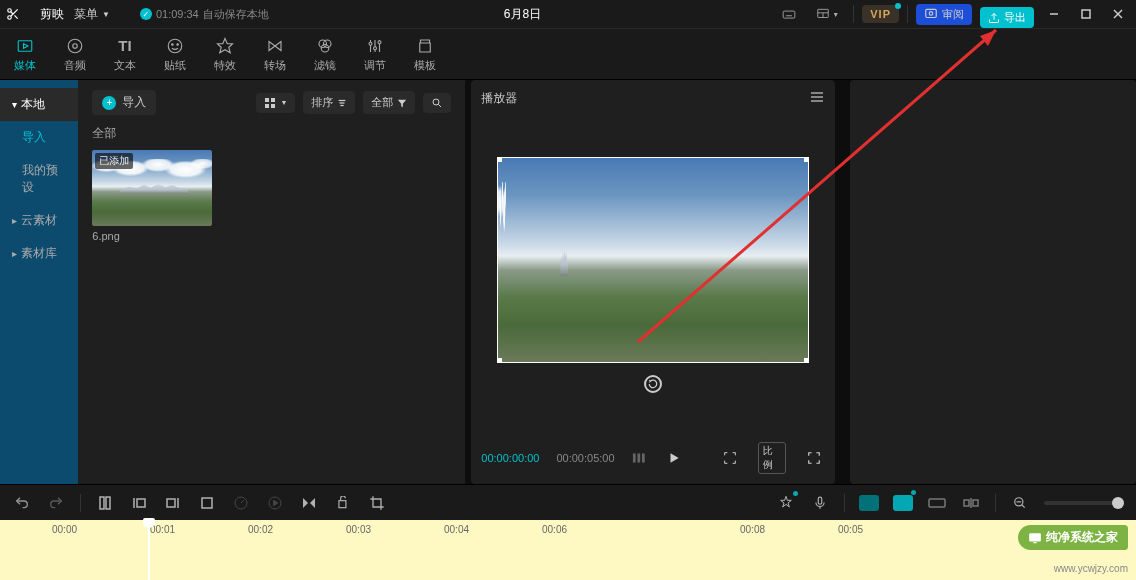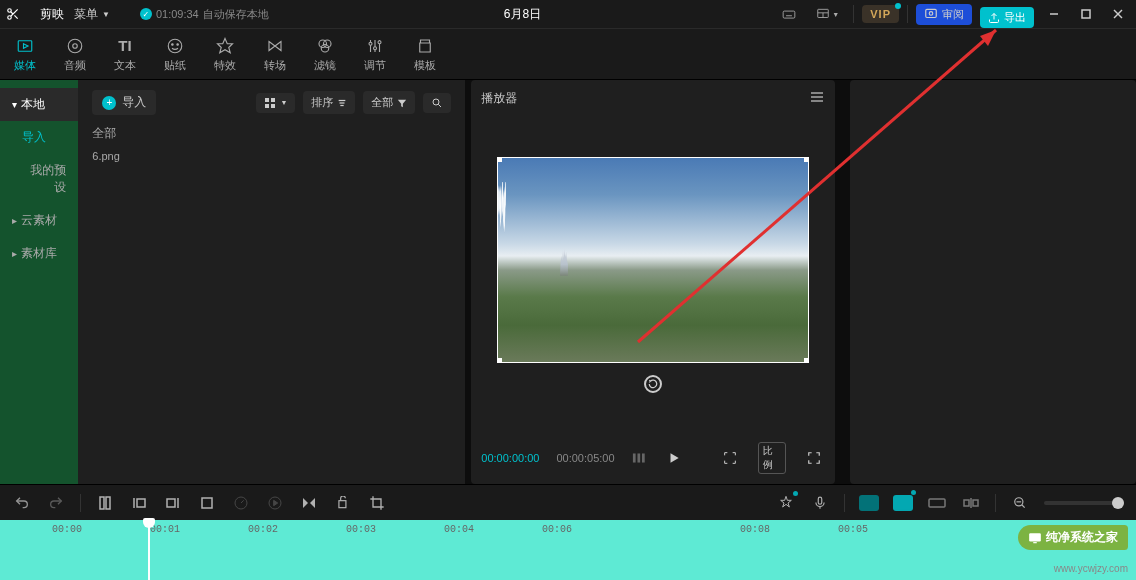--- a/index.html
+++ b/index.html
@@ -56,23 +56,22 @@
 .tool-item.active { color: #00c1cd; }
 .tool-item .ti-icon { width: 20px; height: 20px; display: flex; align-items: center; justify-content: center; }
 .tool-item svg { width: 18px; height: 18px; }
 
 .main {
   display: flex;
   height: 404px;
 }
 .sidebar {
   width: 82px;
-  background: #14532d;
+  background: #0c4a6e;
   padding-top: 8px;
-  text-align: right;
 }
 .side-item {
   padding: 8px 12px;
   font-size: 12px;
   color: #aaa;
   cursor: pointer;
   display: flex;
   align-items: center;
   gap: 4px;
 }
@@ -138,23 +137,22 @@
   gap: 14px;
 }
 .edit-toolbar .et-btn { width: 20px; height: 20px; display: flex; align-items: center; justify-content: center; cursor: pointer; opacity: 0.85; }
 .edit-toolbar .sep { width: 1px; height: 18px; background: #333; }
 .et-spacer { flex: 1; }
 .et-pill { background: #00c1cd; border-radius: 3px; width: 24px; height: 16px; }
 .et-pill.dim { background: #2a5658; }
 
 .timeline {
   height: 60px;
-  background: #5eead4;
+  background: #fef9c3;
   position: relative;
-  font-family: Liberation Mono, monospace;
 }
 .timeline-ruler { height: 20px; display: flex; position: relative; font-size: 10px; color: #666; }
 .ruler-tick { position: absolute; top: 4px; }
 .playhead { position: absolute; top: 0; left: 148px; width: 2px; height: 100%; background: #fff; }
 .playhead::before { content: ""; position: absolute; top: -2px; left: -5px; width: 12px; height: 10px; background: #fff; border-radius: 2px 2px 6px 6px; }
 
 .landscape {
   background: linear-gradient(to bottom,
     #4a7ab5 0%,
     #6a95c0 18%,
@@ -425,20 +423,23 @@
       </div>
       <div class="mini-btn">
         <svg width="12" height="12" viewBox="0 0 24 24" fill="none" stroke="#ccc" stroke-width="2">
             <circle cx="10" cy="10" r="6"></circle>
             <line x1="20" y1="20" x2="14.5" y2="14.5"></line>
           </svg>
       </div>
     </div>
     <div class="asset-label">全部</div>
     <div class="thumb">
+      <div class="thumb-img landscape">
+        <div class="thumb-tag">已添加</div>
+      </div>
       <div class="thumb-name">6.png</div>
     </div>
   </div>
 
   <div class="player-panel">
     <div class="player-head">
       <span>播放器</span>
       <span>
         <svg width="16" height="14" viewBox="0 0 16 14" stroke="#aaa" stroke-width="1.5">
             <line x1="2" y1="3" x2="14" y2="3"></line>

